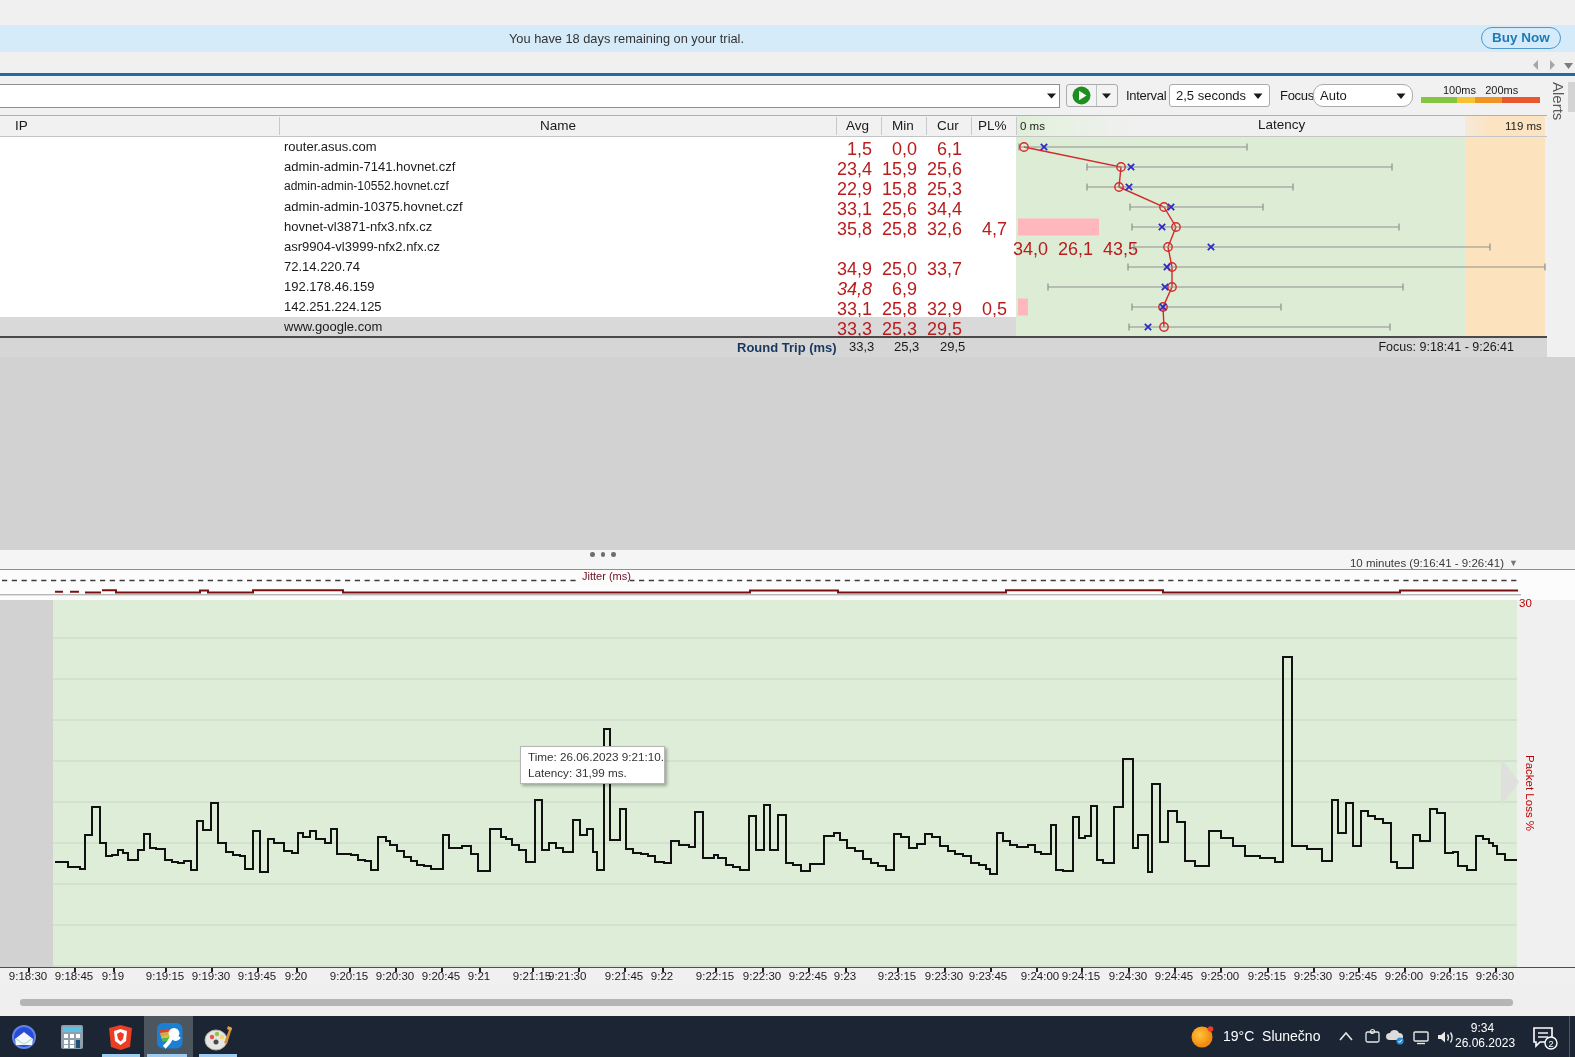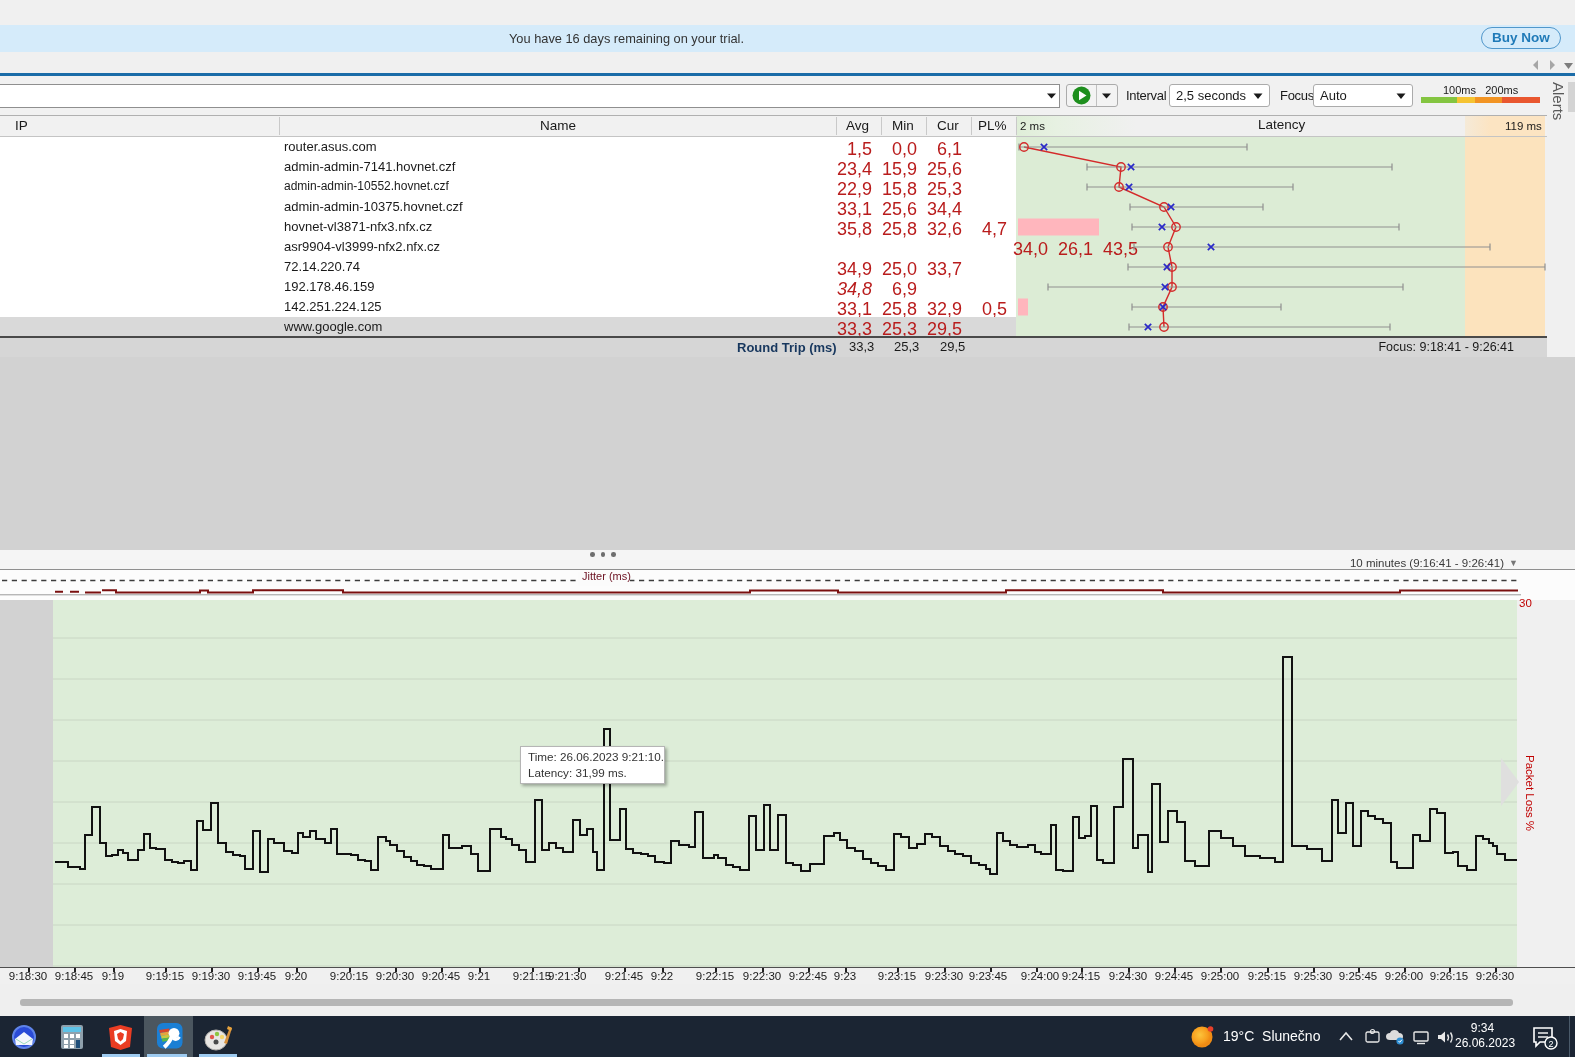--- a/index.html
+++ b/index.html
@@ -2,21 +2,21 @@
 <html><head><meta charset="utf-8">
 <style>
 html,body{margin:0;padding:0;width:1575px;height:1057px;overflow:hidden;
 font-family:"Liberation Sans",sans-serif;background:#f0f0f0;position:relative;}
 .abs{position:absolute;}
 .num{position:absolute;top:2px;font-size:18px;color:#b91c1c;}
 </style></head>
 <body>
 
 <div class="abs" style="left:0;top:25px;width:1575px;height:27px;background:#d5ebfa;"></div>
-<div class="abs" style="left:509px;top:31px;width:300px;font-size:12.8px;color:#333;">You have 16 days remaining on your trial.</div>
+<div class="abs" style="left:509px;top:31px;width:300px;font-size:12.8px;color:#333;">You have 18 days remaining on your trial.</div>
 <div class="abs" style="left:1481px;top:27px;width:78px;height:20px;border:1.5px solid #5097cb;border-radius:11px;background:transparent;text-align:center;line-height:20px;font-size:13.5px;font-weight:bold;color:#1f7ab8;">Buy Now</div>
 
 <svg class="abs" style="left:1529px;top:58px;" width="46" height="14">
 <path d="M9,2 L4,7 L9,12 Z" fill="#a6a6a6"></path>
     <path d="M21,2 L26,7 L21,12 Z" fill="#a6a6a6"></path>
 <path d="M35,5 L44,5 L39.5,11 Z" fill="#7d7d7d"></path>
   </svg>
 
 <div class="abs" style="left:0;top:73px;width:1575px;height:3px;background:#1b6ca8;"></div>
 
@@ -35,41 +35,41 @@
     <path d="M1,1.5 L10,1.5 L5.5,6.5 Z" fill="#1a1a1a"></path>
   </svg>
 <div class="abs" style="left:1126px;top:88px;font-size:13px;color:#1a1a1a;letter-spacing:-0.3px;">Interval</div>
 <div class="abs" style="left:1169px;top:84px;width:101px;height:23px;background:#fff;border:1px solid #ababab;border-radius:3px;box-sizing:border-box;">
   <span style="position:absolute;left:6px;top:3px;font-size:13px;color:#1a1a1a;">2,5 seconds</span>
   <svg style="position:absolute;right:5px;top:8px;" width="11" height="7">
       <path d="M0.5,0.5 L9.5,0.5 L5,6 Z" fill="#1a1a1a"></path>
     </svg>
   </div>
 <div class="abs" style="left:1280px;top:88px;font-size:13px;color:#1a1a1a;letter-spacing:-0.3px;">Focus</div>
-<div class="abs" style="left:1313px;top:84px;width:100px;height:23px;background:#fff;border:1px solid #ababab;border-radius:3px;box-sizing:border-box;">
+<div class="abs" style="left:1313px;top:84px;width:100px;height:23px;background:#fff;border:1px solid #ababab;border-radius:10px;box-sizing:border-box;">
   <span style="position:absolute;left:6px;top:3px;font-size:13px;color:#1a1a1a;">Auto</span>
   <svg style="position:absolute;right:5px;top:8px;" width="11" height="7">
       <path d="M0.5,0.5 L9.5,0.5 L5,6 Z" fill="#1a1a1a"></path>
     </svg>
   </div>
 <div class="abs" style="left:1443px;top:84px;font-size:11px;color:#1a1a1a;">100ms&nbsp;&nbsp;&nbsp;200ms</div>
 <div class="abs" style="left:1421px;top:97px;width:119px;height:6px;background:linear-gradient(to right,#84c541 0 30%,#f5c332 30% 45%,#f29423 45% 68%,#e9572f 68% 100%);"></div>
 <div class="abs" style="left:1549px;top:82px;width:18px;height:40px;font-size:15px;color:#5a5a5a;writing-mode:vertical-rl;">Alerts</div>
 <div class="abs" style="left:1568px;top:82px;width:7px;height:30px;background:#d4d4d4;"></div>
 
 <div class="abs" style="left:0;top:115px;width:1547px;height:22px;background:#f1f1f1;border-top:1px solid #b0b0b0;border-bottom:1px solid #c4c4c4;box-sizing:border-box;"></div>
 <div class="abs" style="left:1016px;top:116px;width:449px;height:20px;background:linear-gradient(to right,#dfeed8 0px,#e7f1e2 40px,#f0f0f0 120px);"></div>
 <div class="abs" style="left:1465px;top:116px;width:80px;height:20px;background:linear-gradient(to right,#f5ead8,#fce4c2 25px);"></div>
 <div class="abs" style="left:15px;top:118px;font-size:13.5px;color:#1a1a1a;">IP</div>
 <div class="abs" style="left:540px;top:118px;font-size:13.5px;color:#1a1a1a;">Name</div>
 <div class="abs" style="left:846px;top:118px;font-size:13.5px;color:#1a1a1a;">Avg</div>
 <div class="abs" style="left:892px;top:118px;font-size:13.5px;color:#1a1a1a;">Min</div>
 <div class="abs" style="left:937px;top:118px;font-size:13.5px;color:#1a1a1a;">Cur</div>
 <div class="abs" style="left:978px;top:118px;font-size:13.5px;color:#1a1a1a;">PL%</div>
-<div class="abs" style="left:1020px;top:120px;font-size:11.5px;color:#1a1a1a;">2 ms</div>
+<div class="abs" style="left:1020px;top:120px;font-size:11.5px;color:#1a1a1a;">0 ms</div>
 <div class="abs" style="left:1258px;top:117px;font-size:13.5px;color:#1a1a1a;">Latency</div>
 <div class="abs" style="left:1505px;top:120px;font-size:11.5px;color:#1a1a1a;">119 ms</div>
 <div class="abs" style="left:279px;top:117px;width:1px;height:18px;background:#c9c9c9;"></div>
 <div class="abs" style="left:836px;top:117px;width:1px;height:18px;background:#c9c9c9;"></div>
 <div class="abs" style="left:881px;top:117px;width:1px;height:18px;background:#c9c9c9;"></div>
 <div class="abs" style="left:926px;top:117px;width:1px;height:18px;background:#c9c9c9;"></div>
 <div class="abs" style="left:971px;top:117px;width:1px;height:18px;background:#c9c9c9;"></div>
 <div class="abs" style="left:1016px;top:117px;width:1px;height:18px;background:#c9c9c9;"></div>
 
 <div class="abs" style="left:0;top:137px;width:1016px;height:200px;background:#fff;"></div>

